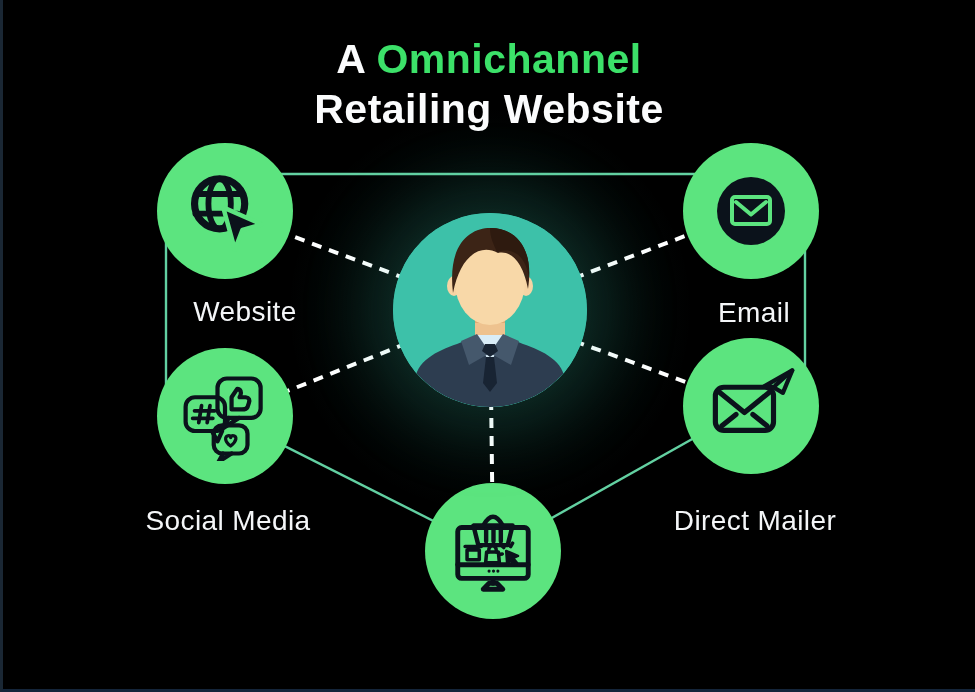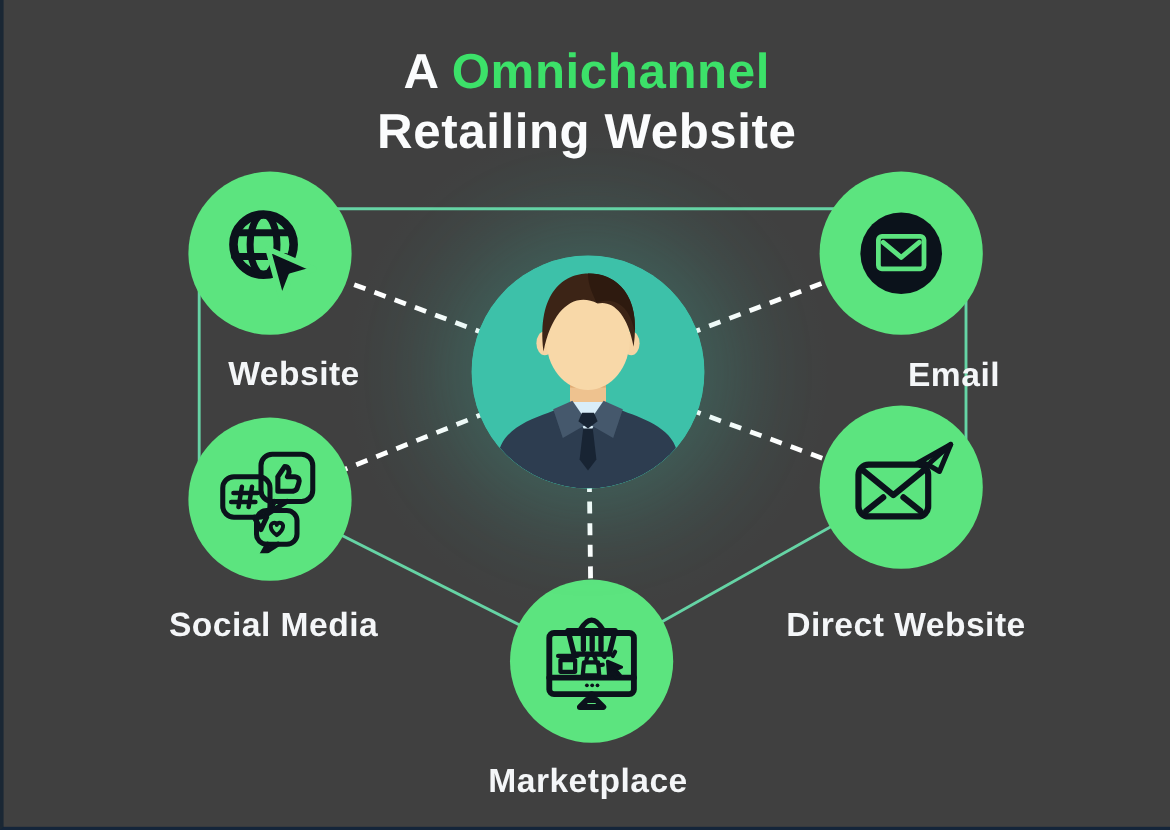--- a/index.html
+++ b/index.html
@@ -1,18 +1,18 @@
 <!DOCTYPE html>
 <html><head>
 <meta charset="utf-8">
 <style>
   html,body{margin:0;padding:0;background:#0c1924;}
   .canvas{
     position:relative;width:975px;height:692px;overflow:hidden;
-    background:#404040;
+    background:#000000;
     font-family:"Liberation Sans","DejaVu Sans",sans-serif;
     box-sizing:border-box;
     border-left:3px solid #1a2734;
     border-bottom:3px solid #14253a;
   }
   .glow{
     position:absolute;left:287px;top:110px;width:400px;height:400px;border-radius:50%;
     background:radial-gradient(circle, rgba(64,196,170,0.16) 0%, rgba(64,196,170,0.05) 45%, rgba(64,196,170,0) 72%);
   }
   .title{
@@ -31,24 +31,24 @@
   #node-direct{left:680px;top:338px;}
   #node-market{left:422px;top:483px;}
   .center-circle{
     position:absolute;left:390px;top:213px;width:194px;height:194px;border-radius:50%;
     background:#3dc1a9;overflow:hidden;
     box-shadow:0 0 70px 28px rgba(62,193,168,0.16);
   }
   .center-circle svg{display:block;width:194px;height:194px;}
   .label{
     position:absolute;transform:translate(-50%,-50%);
-    color:#f4f6f8;font-size:28px;font-weight:700;letter-spacing:.4px;white-space:nowrap;
+    color:#f4f6f8;font-size:28px;font-weight:400;letter-spacing:.4px;white-space:nowrap;
   }
   #label-website{left:242px;top:312px;}
-  #label-email{left:792px;top:313px;}
+  #label-email{left:751px;top:313px;}
   #label-social{left:225px;top:521px;text-align:right;}
   #label-direct{left:752px;top:521px;}
   #label-market{left:487px;top:651px;}
   .ic{stroke:#0b121b;fill:none;stroke-linecap:round;stroke-linejoin:round;}
 </style>
 </head>
 <body>
 
 <div class="canvas">
 
@@ -193,16 +193,15 @@
 
         <path d="M60 80 C54 30 78 15 97 15 C120 15 142 32 135 76 C130 48 117 37 105 40 C86 30 67 44 60 80 Z" fill="#3c2416"></path>
         <path d="M97 15 C116 14 138 28 136 64 C132 42 120 34 104 39 C100 30 97 24 97 15 Z" fill="#2e1a0f"></path>
       </g>
     </svg>
   </div>
 
   <div class="label" id="label-website">Website</div>
   <div class="label" id="label-email">Email</div>
   <div class="label" id="label-social">Social Media</div>
-  <div class="label" id="label-direct">Direct Website</div>
-  <div class="label" id="label-market">Marketplace</div>
+  <div class="label" id="label-direct">Direct Mailer</div>
 
 </div>
 
 </body></html>

